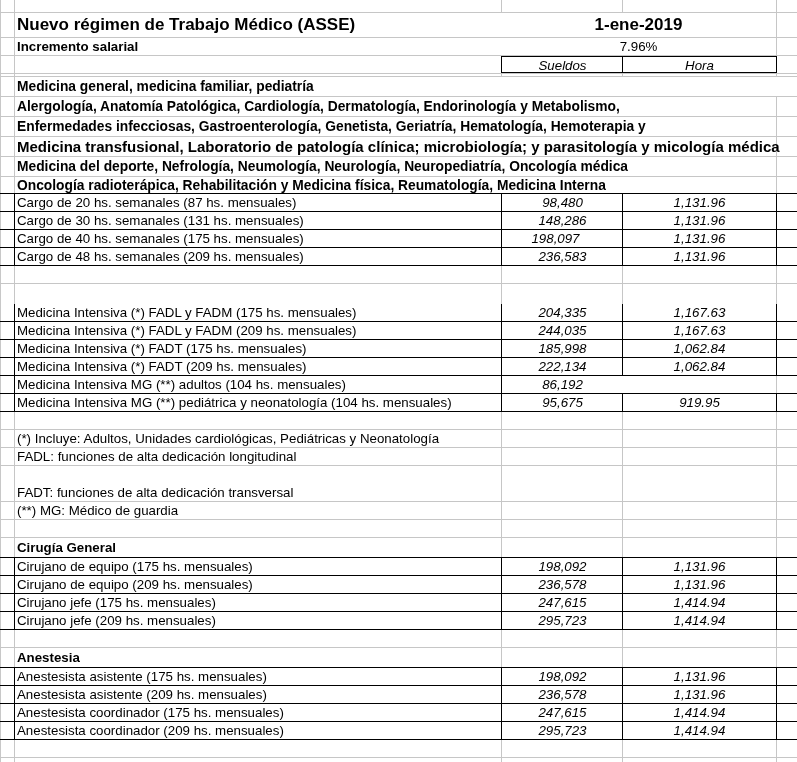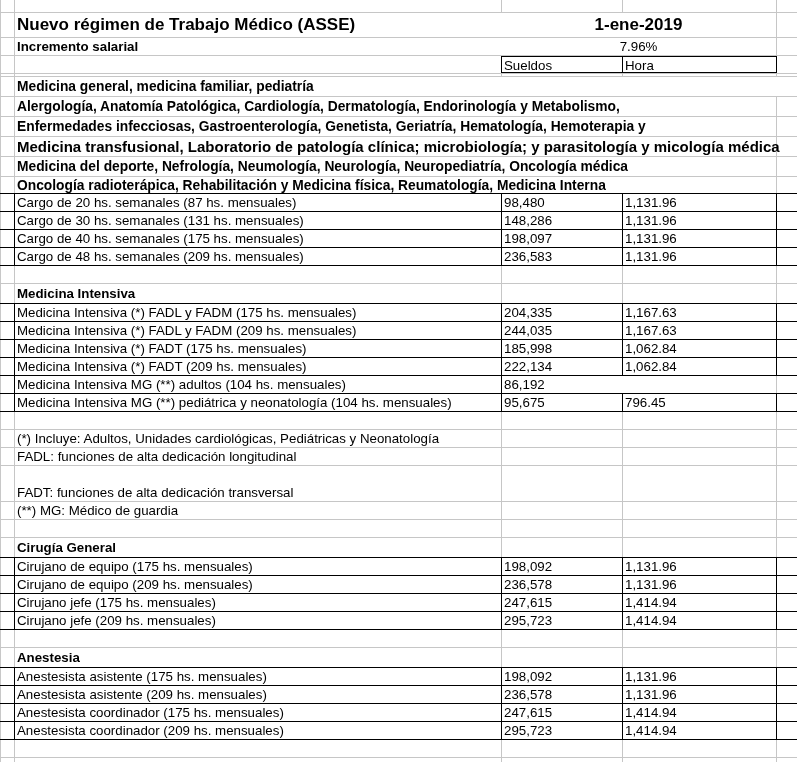--- a/index.html
+++ b/index.html
@@ -12,21 +12,21 @@
     background-size: 100% 100%;
   }
   
   .vline { position: absolute; top: 0; bottom: 0; width: 1px; background: #c6c6c6; }
   .row { position: absolute; left: 0; width: 797px; box-sizing: border-box;
          border-bottom: 1px solid #c6c6c6; }
   .cell { position: absolute; top: 0; bottom: 0; box-sizing: border-box;
           white-space: nowrap; font-size: 13.3px; line-height: 17px; padding: 0 2px; overflow: visible; }
   .bold { font-weight: bold; }
   .title { font-size: 17px; font-weight: bold; line-height: 24px; }
-  .right { text-align: left; }
+  .right { text-align: center; font-style: italic; }
   .center { text-align: center; }
   .span-all { background: #fff; }
 </style>
 </head>
 <body>
 
 <div class="sheet">
 
   <div class="vline" style="left:14px"></div>
   <div class="vline" style="left:501px"></div>
@@ -87,23 +87,20 @@
     <div class="cell right" style="left:622px;width:155px;border-left:1px solid #000;border-right:1px solid #000;background:#fff">1,131.96</div>
   </div>
   <div class="row" style="top:248px;height:18px;border-bottom:1px solid #000">
     <div class="cell" style="left:14px;width:488px;border-left:1px solid #000;background:#fff">Cargo de 48 hs. semanales (209 hs. mensuales)</div>
     <div class="cell right" style="left:501px;width:122px;border-left:1px solid #000;background:#fff">236,583</div>
     <div class="cell right" style="left:622px;width:155px;border-left:1px solid #000;border-right:1px solid #000;background:#fff">1,131.96</div>
   </div>
 
   <div class="row" style="top:266px;height:18px"></div>
 
-  <div class="row" style="top:284px;height:20px;border-bottom:1px solid #000">
-    <div class="cell bold" style="left:15px;width:486px;background:#fff;line-height:20px">Medicina Intensiva</div>
-  </div>
   <div class="row" style="top:304px;height:18px;border-bottom:1px solid #000">
     <div class="cell" style="left:14px;width:488px;border-left:1px solid #000;background:#fff">Medicina Intensiva (*) FADL y FADM (175 hs. mensuales)</div>
     <div class="cell right" style="left:501px;width:122px;border-left:1px solid #000;background:#fff">204,335</div>
     <div class="cell right" style="left:622px;width:155px;border-left:1px solid #000;border-right:1px solid #000;background:#fff">1,167.63</div>
   </div>
   <div class="row" style="top:322px;height:18px;border-bottom:1px solid #000">
     <div class="cell" style="left:14px;width:488px;border-left:1px solid #000;background:#fff">Medicina Intensiva (*) FADL y FADM (209 hs. mensuales)</div>
     <div class="cell right" style="left:501px;width:122px;border-left:1px solid #000;background:#fff">244,035</div>
     <div class="cell right" style="left:622px;width:155px;border-left:1px solid #000;border-right:1px solid #000;background:#fff">1,167.63</div>
   </div>
@@ -117,21 +114,21 @@
     <div class="cell right" style="left:501px;width:122px;border-left:1px solid #000;background:#fff">222,134</div>
     <div class="cell right" style="left:622px;width:155px;border-left:1px solid #000;border-right:1px solid #000;background:#fff">1,062.84</div>
   </div>
   <div class="row" style="top:376px;height:18px;border-bottom:1px solid #000">
     <div class="cell" style="left:14px;width:516px;border-left:1px solid #000;background:#fff">Medicina Intensiva MG (**) adultos (104 hs. mensuales)</div>
     <div class="cell right" style="left:501px;width:122px;border-left:1px solid #000;background:#fff">86,192</div>
   </div>
   <div class="row" style="top:394px;height:18px;border-bottom:1px solid #000">
     <div class="cell" style="left:14px;width:488px;border-left:1px solid #000;background:#fff">Medicina Intensiva MG (**) pediátrica y neonatología (104 hs. mensuales)</div>
     <div class="cell right" style="left:501px;width:122px;border-left:1px solid #000;background:#fff">95,675</div>
-    <div class="cell right" style="left:622px;width:155px;border-left:1px solid #000;border-right:1px solid #000;background:#fff">796.45</div>
+    <div class="cell right" style="left:622px;width:155px;border-left:1px solid #000;border-right:1px solid #000;background:#fff">919.95</div>
   </div>
 
   <div class="row" style="top:412px;height:18px"></div>
 
   <div class="row" style="top:430px;height:18px">
     <div class="cell" style="left:15px;width:486px;background:#fff">(*) Incluye: Adultos, Unidades cardiológicas, Pediátricas y Neonatología</div>
   </div>
   <div class="row" style="top:448px;height:18px">
     <div class="cell" style="left:15px;width:486px;background:#fff">FADL: funciones de alta dedicación longitudinal</div>
   </div>

